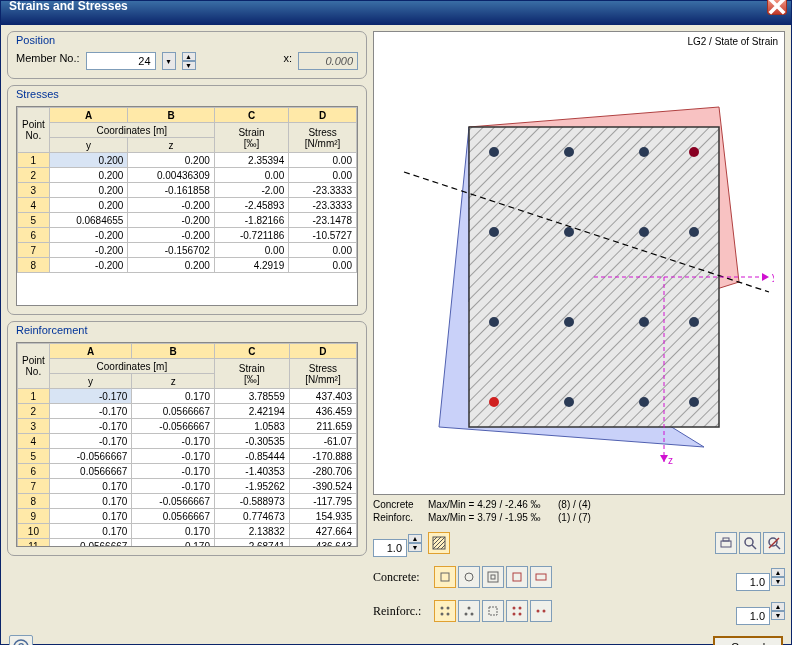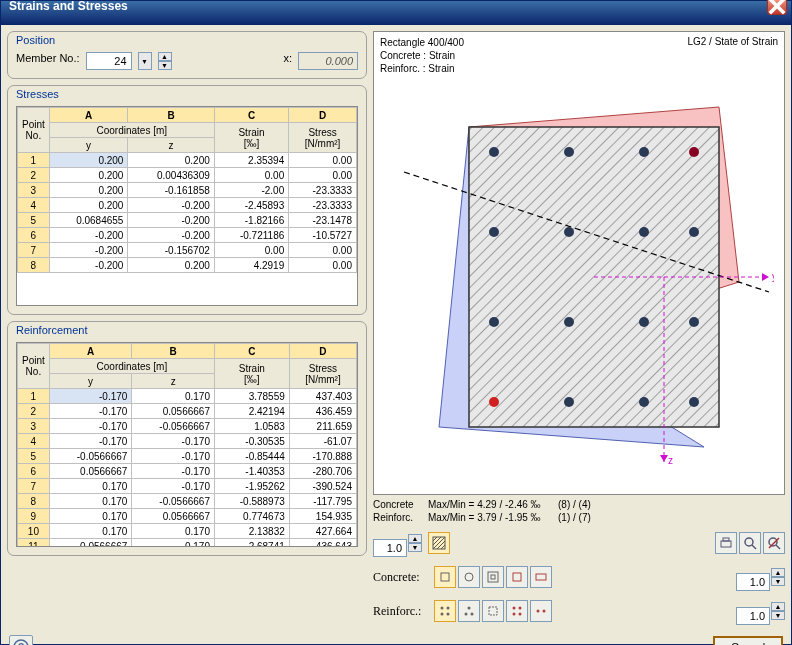--- a/index.html
+++ b/index.html
@@ -172,21 +172,21 @@
     </div>
   </div>
 
   <div class="content">
     <div class="left-col">
 
       <fieldset>
         <legend>Position</legend>
         <div class="pos-row">
           <span class="label">Member No.:</span>
-          <input type="text" class="num-input" style="width: 46px;" value="24">
+          <input type="text" class="num-input" style="width: 70px;" value="24">
           <button class="dropdown-btn">▾</button>
           <div class="spin">
             <button>▲</button>
             <button>▼</button>
           </div>
           <span style="flex:1"></span>
           <span class="label">x:</span>
           <input type="text" class="num-input disabled" style="width: 60px;" readonly="" value="0.000">
         </div>
       </fieldset>
@@ -382,25 +382,20 @@
                   <td>436.643</td>
                 </tr>
               </tbody>
           </table>
         </div>
       </fieldset>
     </div>
 
     <div class="right-col">
       <div class="viewer">
-        <div class="viewer-top-left">
-          <div>Rectangle 400/400</div>
-          <div>Concrete : Strain</div>
-          <div>Reinforc. : Strain</div>
-        </div>
         <div class="viewer-top-right">LG2 / State of Strain</div>
         <svg width="400" height="460" viewBox="0 0 400 460">
           <defs>
             <pattern id="hatch" width="8" height="8" patternUnits="userSpaceOnUse" patternTransform="rotate(45)">
               <rect width="8" height="8" fill="#e8e8e8"></rect>
               <line x1="0" y1="0" x2="0" y2="8" stroke="#555" stroke-width="1"></line>
             </pattern>
           </defs>
 
           <polygon points="95,95 345,75 365,250 295,272" fill="rgba(240,120,120,0.45)" stroke="#b04040"></polygon>

